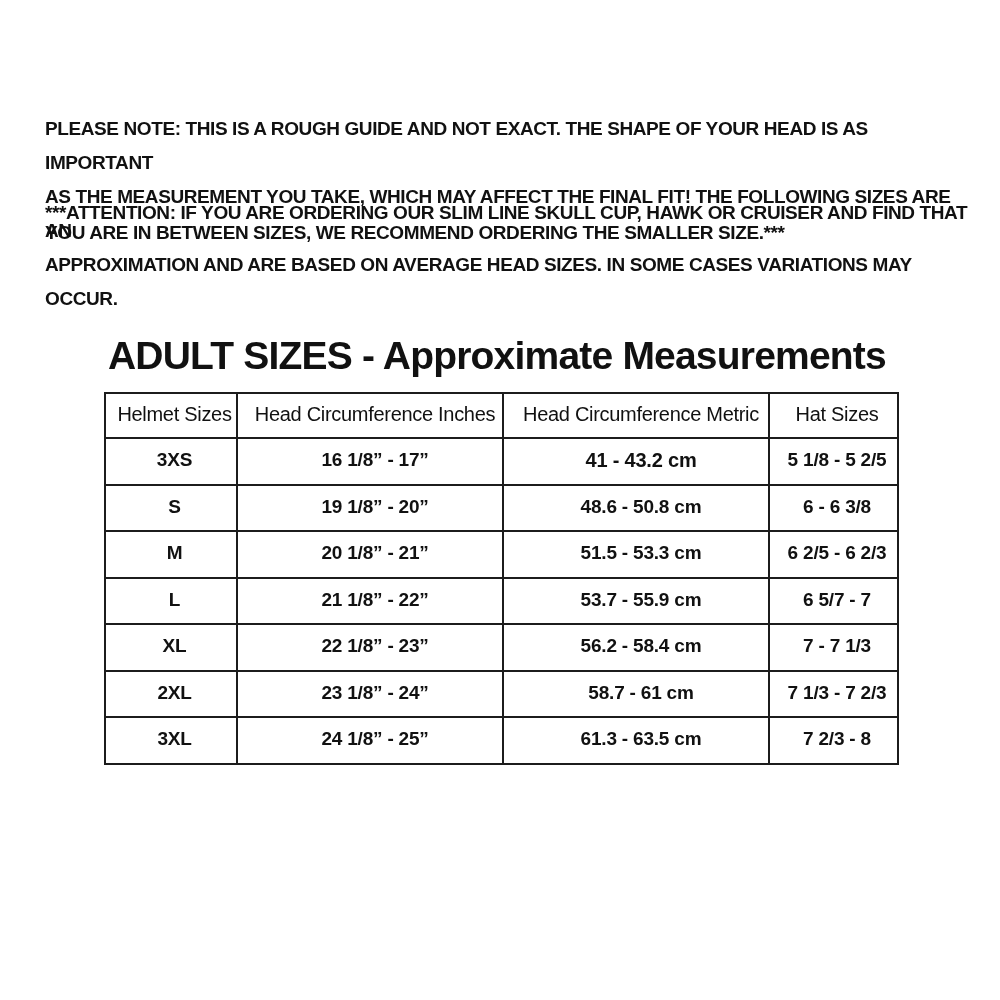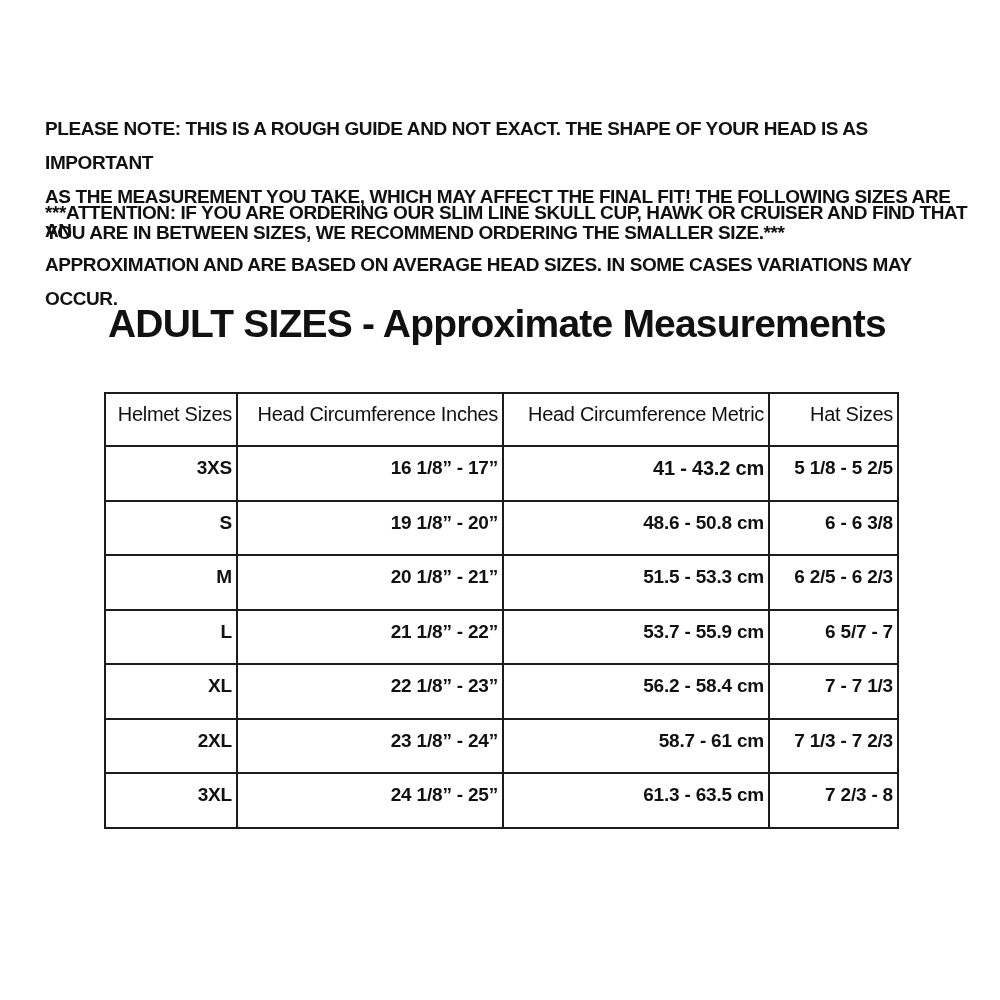--- a/index.html
+++ b/index.html
@@ -34,21 +34,21 @@
     width: 930px;
     font-size: 19px;
     font-weight: 700;
     letter-spacing: -0.4px;
     line-height: 20px;
     white-space: pre-line;
   }
   .page-title {
     position: absolute;
     left: 108px;
-    top: 302px;
+    top: 334px;
     width: 860px;
     font-size: 39px;
     font-weight: 700;
     letter-spacing: -0.8px;
     white-space: nowrap;
   }
   table.size-table {
     position: absolute;
     left: 104px;
     top: 392px;
@@ -57,22 +57,22 @@
     table-layout: fixed;
   }
   table.size-table col.c1 { width: 132px; }
   table.size-table col.c2 { width: 266px; }
   table.size-table col.c3 { width: 266px; }
   table.size-table col.c4 { width: 129px; }
   table.size-table th,
   table.size-table td {
     border: 2px solid #1c1c1c;
     vertical-align: middle;
-    text-align: right;
-    padding: 0 4px 10px 11px;
+    text-align: center;
+    padding: 0 4px 2px 11px;
     overflow: hidden;
     white-space: nowrap;
   }
   table.size-table th {
     height: 41px;
     font-size: 20px;
     font-weight: 400;
     letter-spacing: -0.3px;
   }
   table.size-table td {

